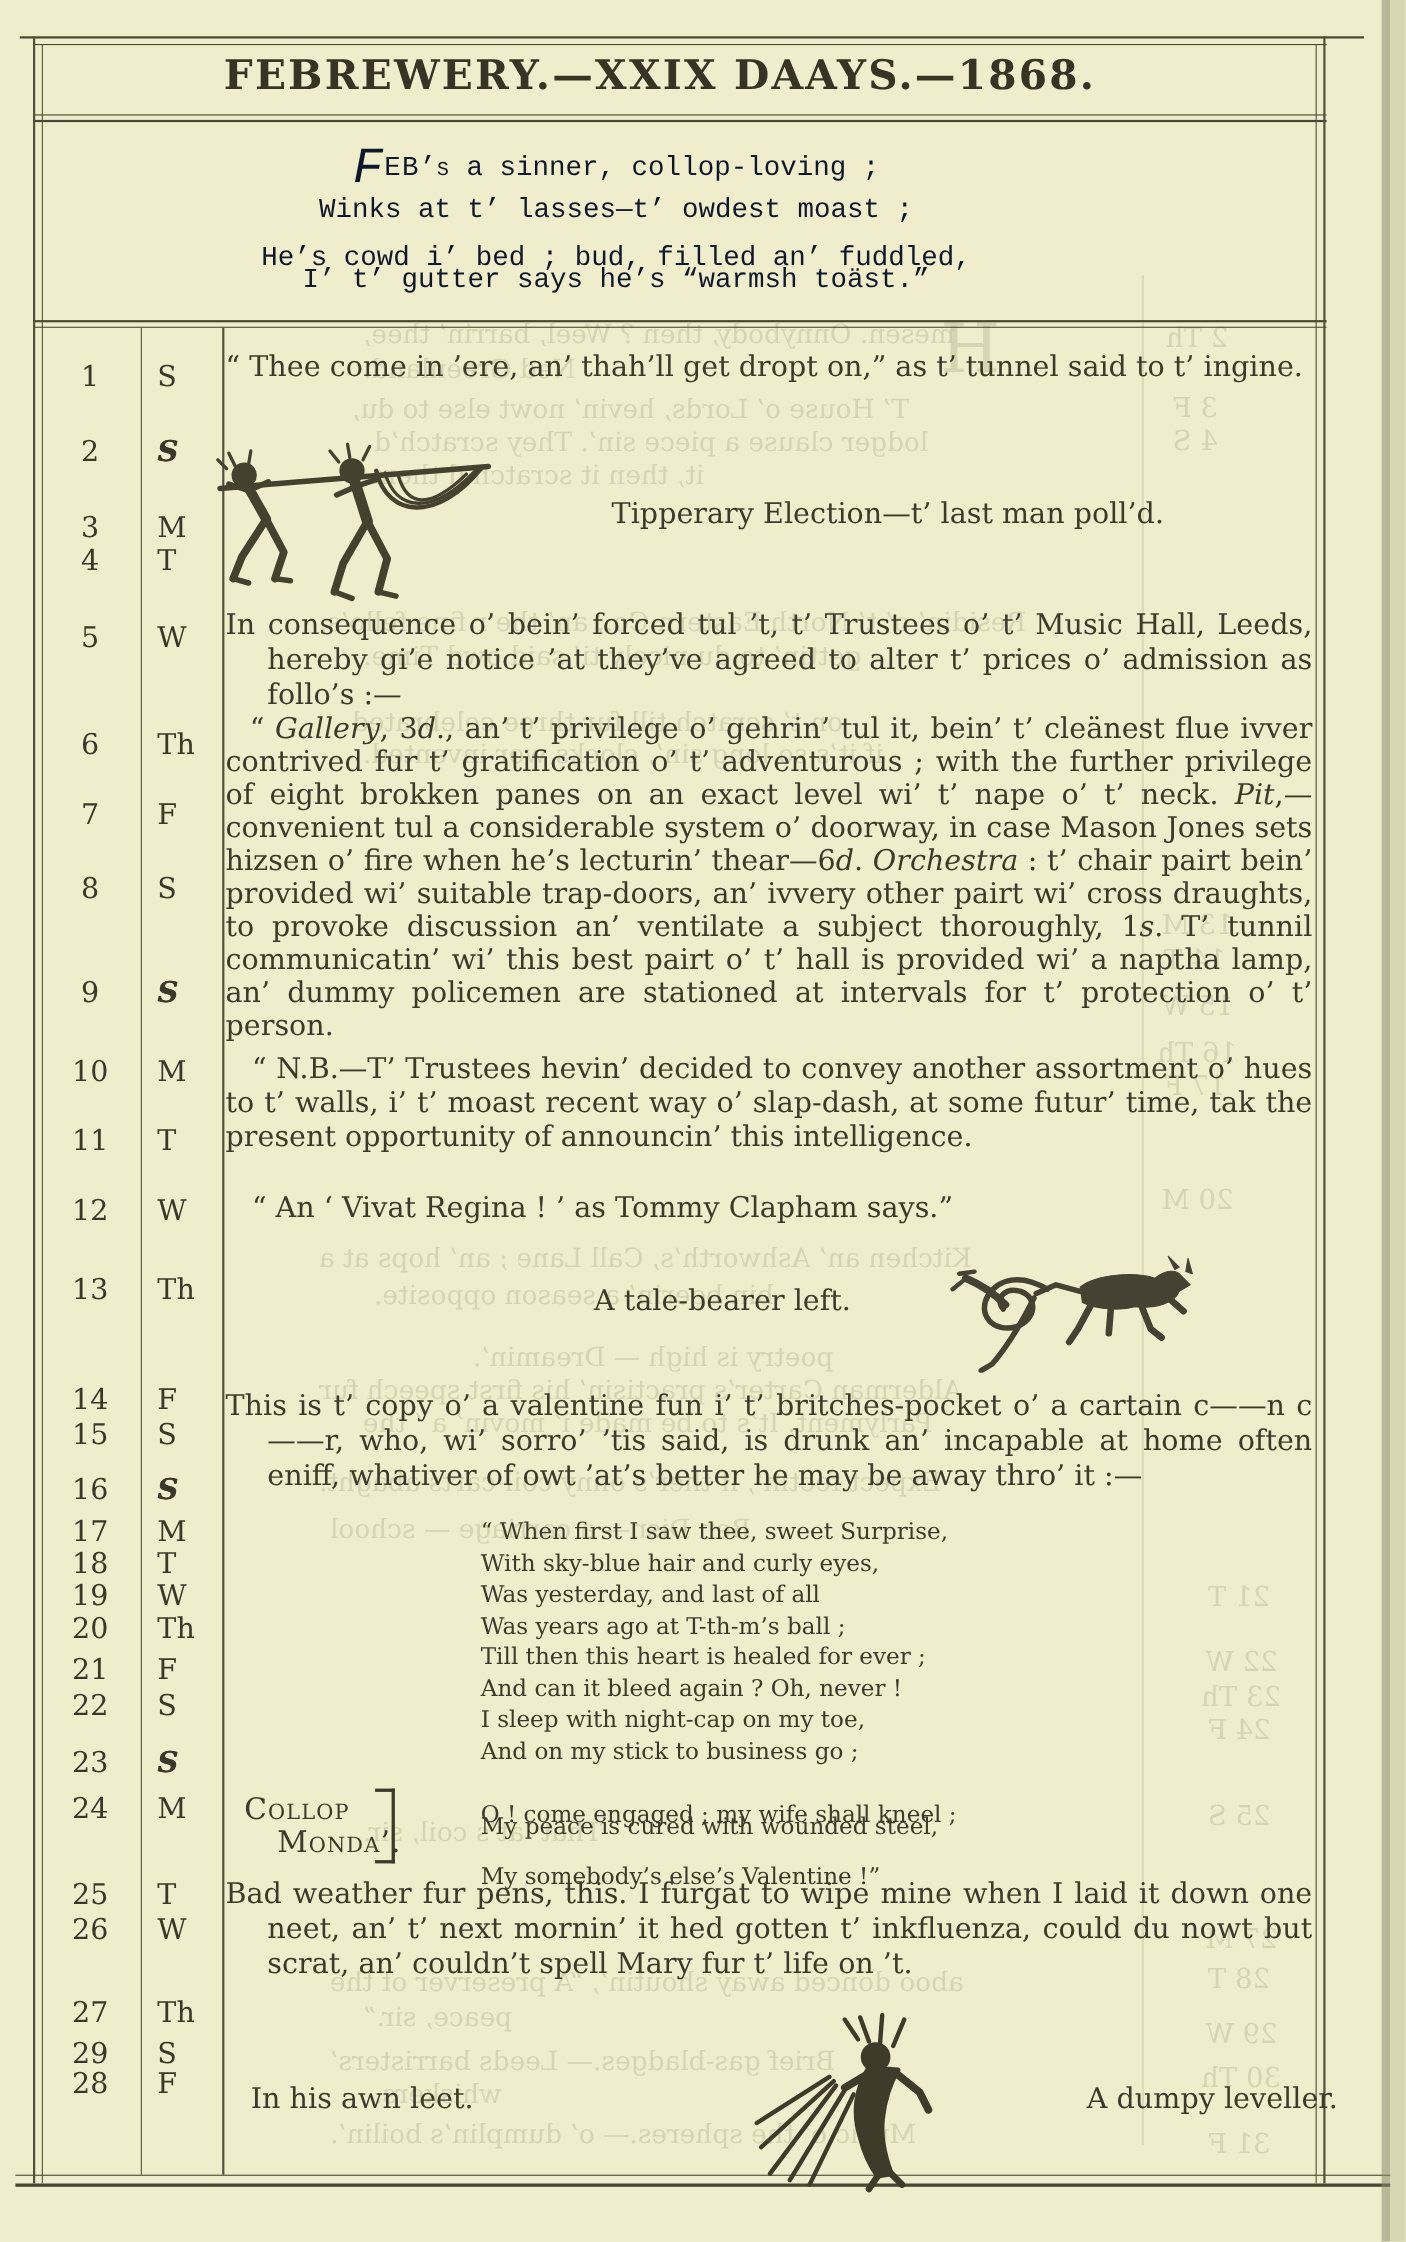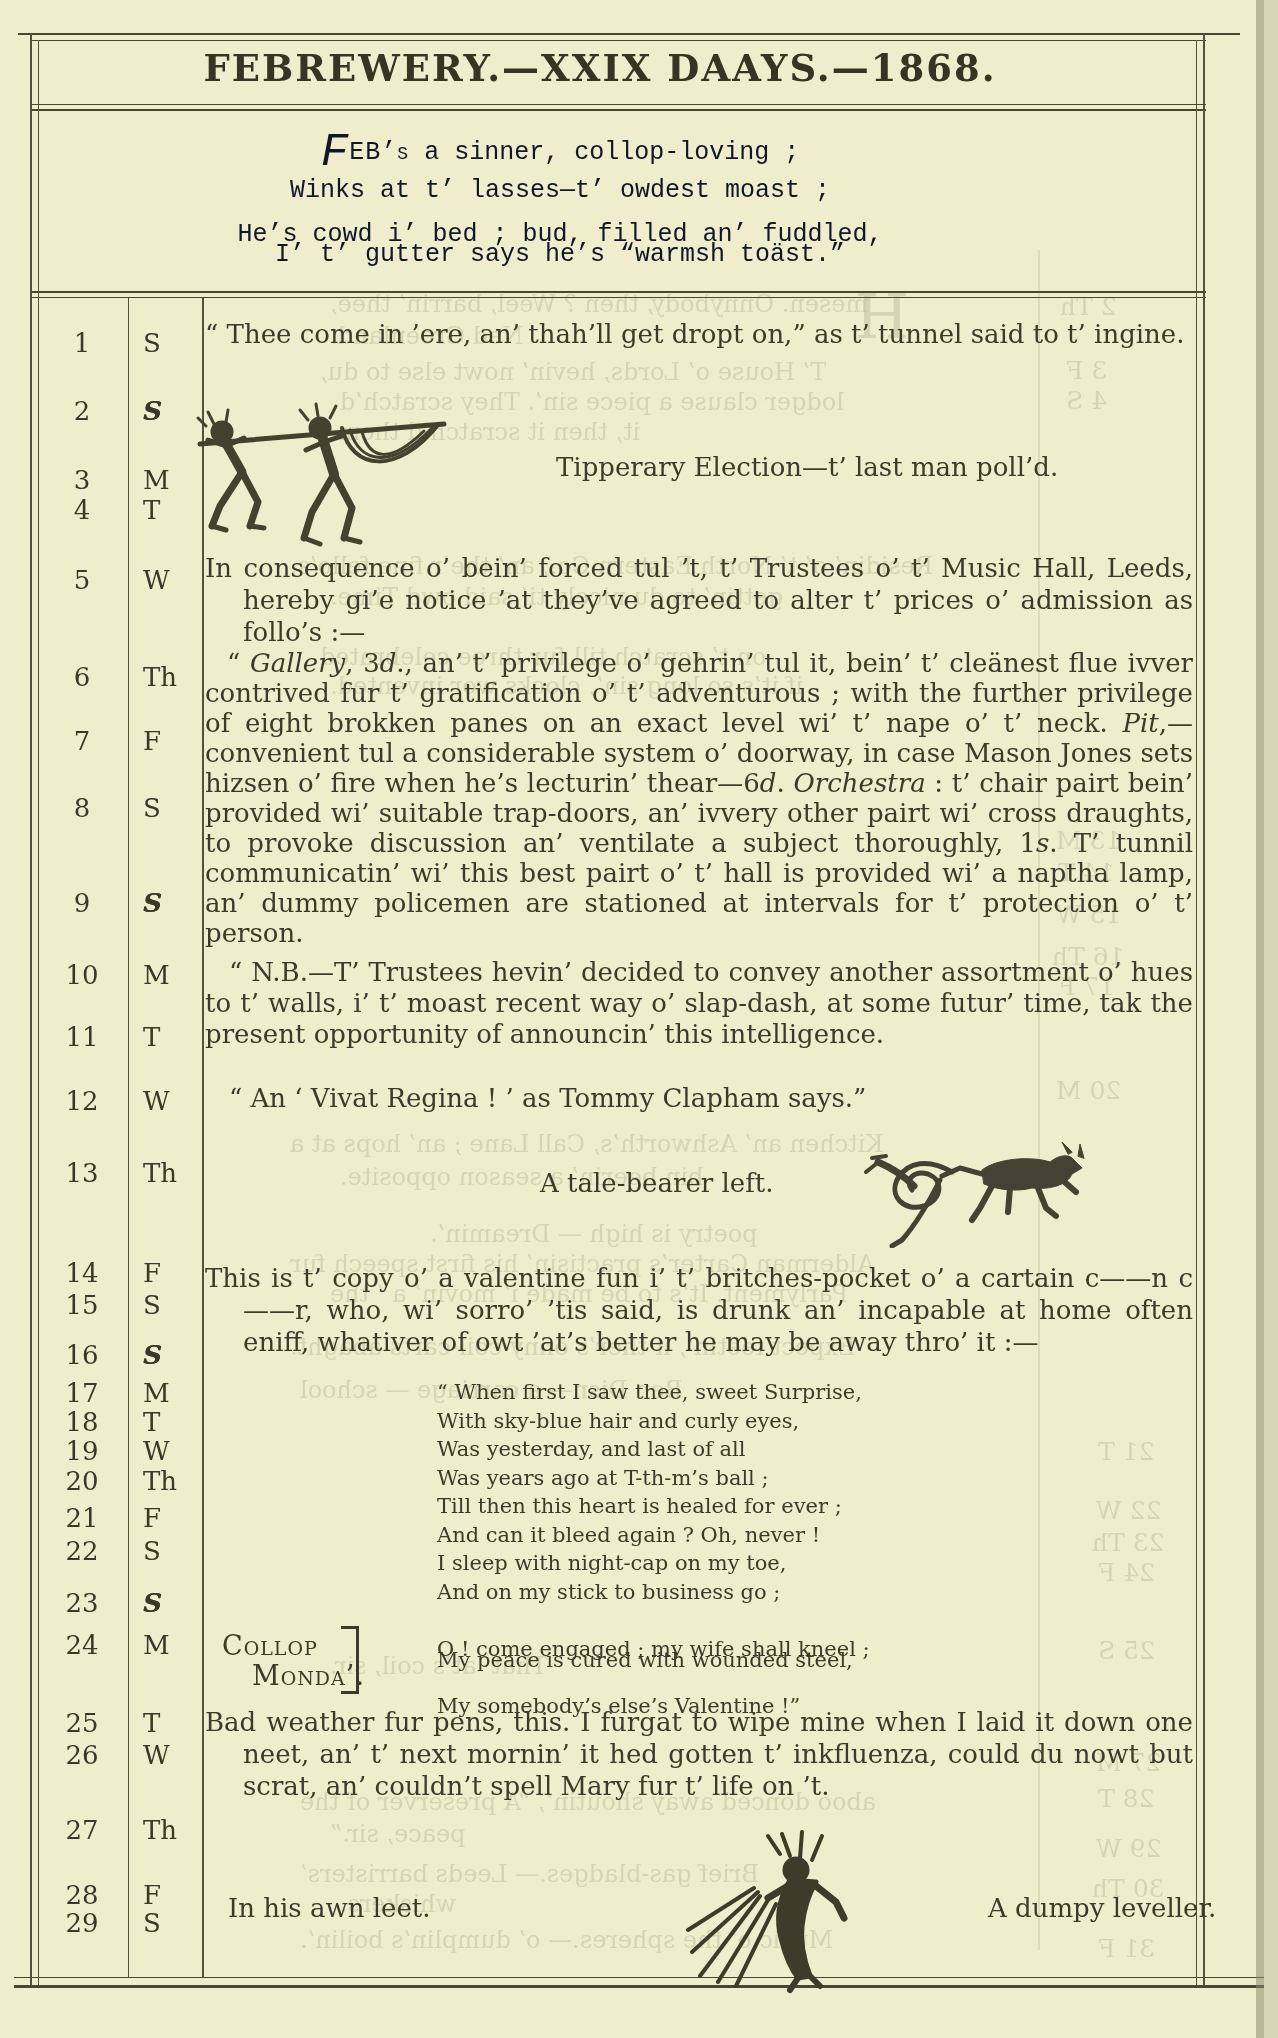--- a/index.html
+++ b/index.html
@@ -229,21 +229,21 @@
         <span class="wd">W</span>
       </div>
     <div class="cal-row" style="top:1815px">
         <span class="num">27</span>
         <span class="wd">Th</span>
       </div>
     <div class="cal-row" style="top:1880px">
         <span class="num">28</span>
         <span class="wd">F</span>
       </div>
-    <div class="cal-row" style="top:1908px">
+    <div class="cal-row" style="top:1852px">
         <span class="num">29</span>
         <span class="wd">S</span>
       </div>
 
     <div class="tx hang" style="top:318px;">“ Thee come in ’ere, an’ thah’ll get dropt on,” as t’ tunnel said to t’ ingine.</div>
 
     <svg class="illus" style="left:192px;top:398px;" width="268" height="172" viewBox="0 0 268 172">
       <g stroke="#45412f" fill="none" stroke-width="5">
         <line x1="8" y1="46" x2="252" y2="26"></line>
         <path d="M150,30 C160,72 205,78 246,27" stroke-width="4"></path>

